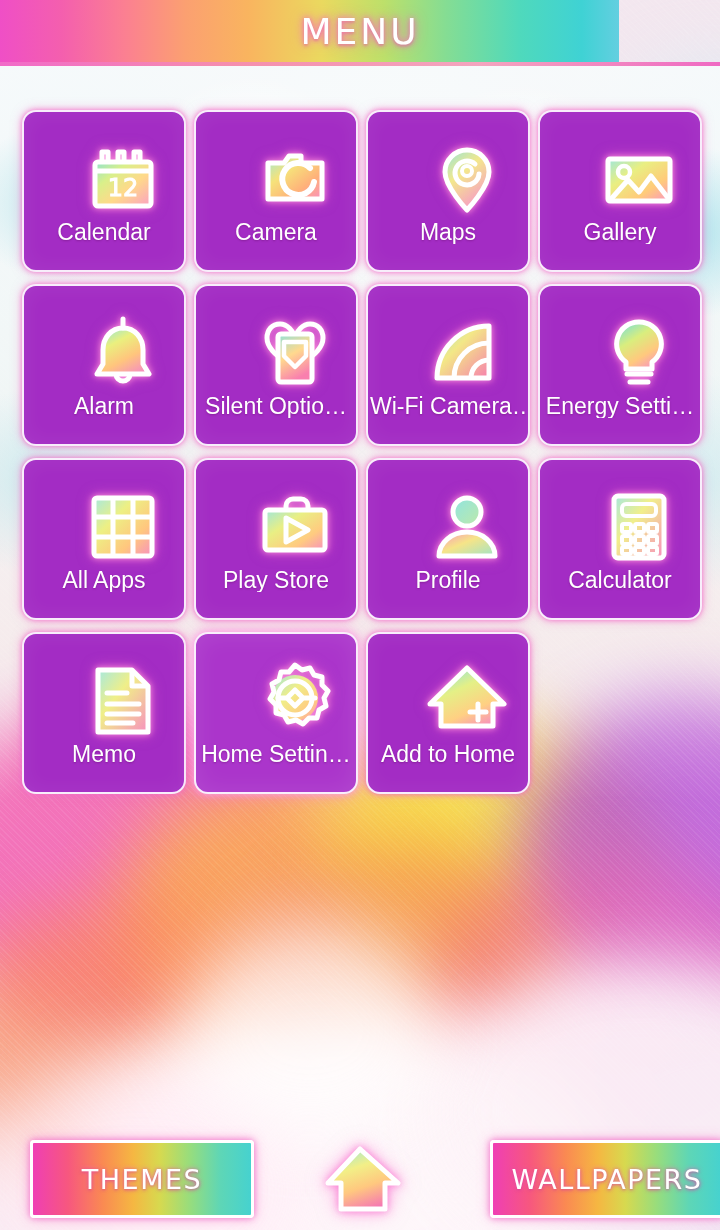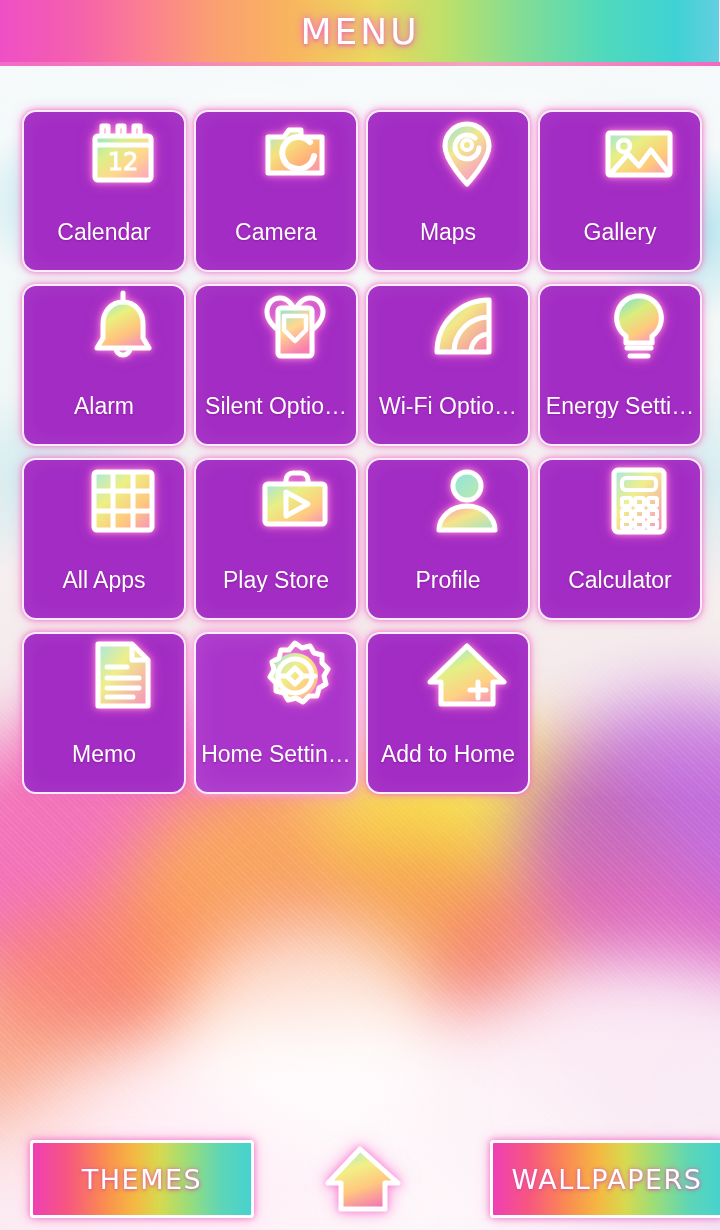--- a/index.html
+++ b/index.html
@@ -12,21 +12,21 @@
   
   #wallpaper{position:absolute;inset:0;z-index:0;overflow:hidden;background:#f3e7ef;}
   .wl{position:absolute;border-radius:50%;filter:blur(34px);}
   #grain{position:absolute;inset:0;
     background-image:
       repeating-linear-gradient(45deg, rgba(255,255,255,.10) 0 1px, rgba(0,0,0,0) 1px 4px),
       repeating-linear-gradient(-45deg, rgba(180,120,160,.07) 0 1px, rgba(0,0,0,0) 1px 4px);
     mix-blend-mode:overlay;opacity:.85;}
 
   
-  #header{position:absolute;left:0;top:0;width:719px;height:62px;z-index:6;
+  #header{position:absolute;left:0;top:0;width:619px;height:62px;z-index:6;
     background:linear-gradient(90deg,
       #ef4fc6 0%, #f45fae 10%, #fb7f92 20%, #fba071 30%,
       #f9b45f 40%, #ead95f 52%, #bde06a 62%, #85dd93 72%,
       #4fd9bc 84%, #3fd2d4 94%, #63cfe0 100%);
     box-shadow:0 1px 0 rgba(255,255,255,.55);}
   #header:after{content:"";position:absolute;left:0;bottom:-4px;width:720px;height:4px;
     background:linear-gradient(90deg,#f163c6,#f58aa8,#f3a0bb,#ef62c0);opacity:.95;}
   #header-title{position:absolute;left:0;top:0;width:720px;height:62px;
     display:flex;align-items:center;justify-content:center;
     color:#fff;font-size:36px;letter-spacing:3px;
@@ -50,21 +50,21 @@
   #grid{position:absolute;left:22px;top:110px;width:676px;z-index:3;
     display:grid;grid-template-columns:repeat(4,160px);
     gap:12px 12px;}
   .tile{position:relative;width:160px;height:158px;border-radius:14px;
     background:#a32cc4;
     border:2px solid rgba(255,255,255,.92);
     box-shadow:0 0 5px rgba(243,106,200,.85),0 0 11px rgba(243,106,200,.5),inset 0 0 22px rgba(255,255,255,.07);
     display:flex;flex-direction:column;align-items:center;justify-content:flex-start;
     overflow:hidden;}
   .tile.sel{background:#ab35cb;box-shadow:0 0 7px rgba(255,160,230,.95),0 0 16px rgba(250,120,215,.65),inset 0 0 26px rgba(255,255,255,.1);}
-  .tile-ico{width:160px;height:108px;display:flex;align-items:flex-start;justify-content:center;padding-left:37px;}
+  .tile-ico{width:160px;height:108px;display:flex;align-items:flex-end;justify-content:center;padding-left:37px;}
   .tile-ico svg{display:block;filter:drop-shadow(0 0 3px rgba(255,150,220,.9)) drop-shadow(0 0 6px rgba(250,110,205,.5));}
   .tile-lbl{width:156px;text-align:center;color:#ffffff;font-size:23px;line-height:24px;
     white-space:nowrap;overflow:hidden;text-overflow:clip;
     text-shadow:0 1px 2px rgba(90,10,80,.35);}
 
   
   #dock{position:absolute;left:0;top:1128px;width:720px;height:102px;z-index:5;}
   .pill{position:absolute;top:12px;height:72px;border-radius:4px;
     border:3px solid #ffffff;
     background:linear-gradient(90deg,#ef3fb4 0%,#f7577f 16%,#fa8a52 32%,#f5b742 46%,#d7d94f 58%,#97dd7d 72%,#5ed6b6 86%,#46d2cf 100%);
@@ -236,21 +236,21 @@
               <stop offset="40%" stop-color="#f3e886"></stop>
           <stop offset="100%" stop-color="#f67fae"></stop>
             </linearGradient>
           </defs>
         <path d="M63 14 v52 h-52 a52 52 0 0 1 52 -52 z" fill="url(#pg7)"></path>
         <path d="M63 14 v52 h-52 a52 52 0 0 1 52 -52 z" fill="none" stroke="#fff" stroke-width="5" stroke-linejoin="round"></path>
         <path d="M63 31 a35 35 0 0 0 -35 35" fill="none" stroke="#fff" stroke-width="5"></path>
         <path d="M63 48 a18 18 0 0 0 -18 18" fill="none" stroke="#fff" stroke-width="5"></path>
       </svg>
     </div>
-    <div class="tile-lbl">Wi-Fi Optio…</div>
+    <div class="tile-lbl">Wi-Fi Camera…</div>
   </div>
 
   <div class="tile">
     <div class="tile-ico">
       <svg width="82" height="82" viewBox="0 0 82 82">
         <defs>
             <linearGradient id="pg8" x1="0.2" y1="0" x2="0.8" y2="1">
           <stop offset="0%" stop-color="#7fdfd3"></stop>
               <stop offset="35%" stop-color="#d9ee7e"></stop>
           <stop offset="70%" stop-color="#ffc97e"></stop>

